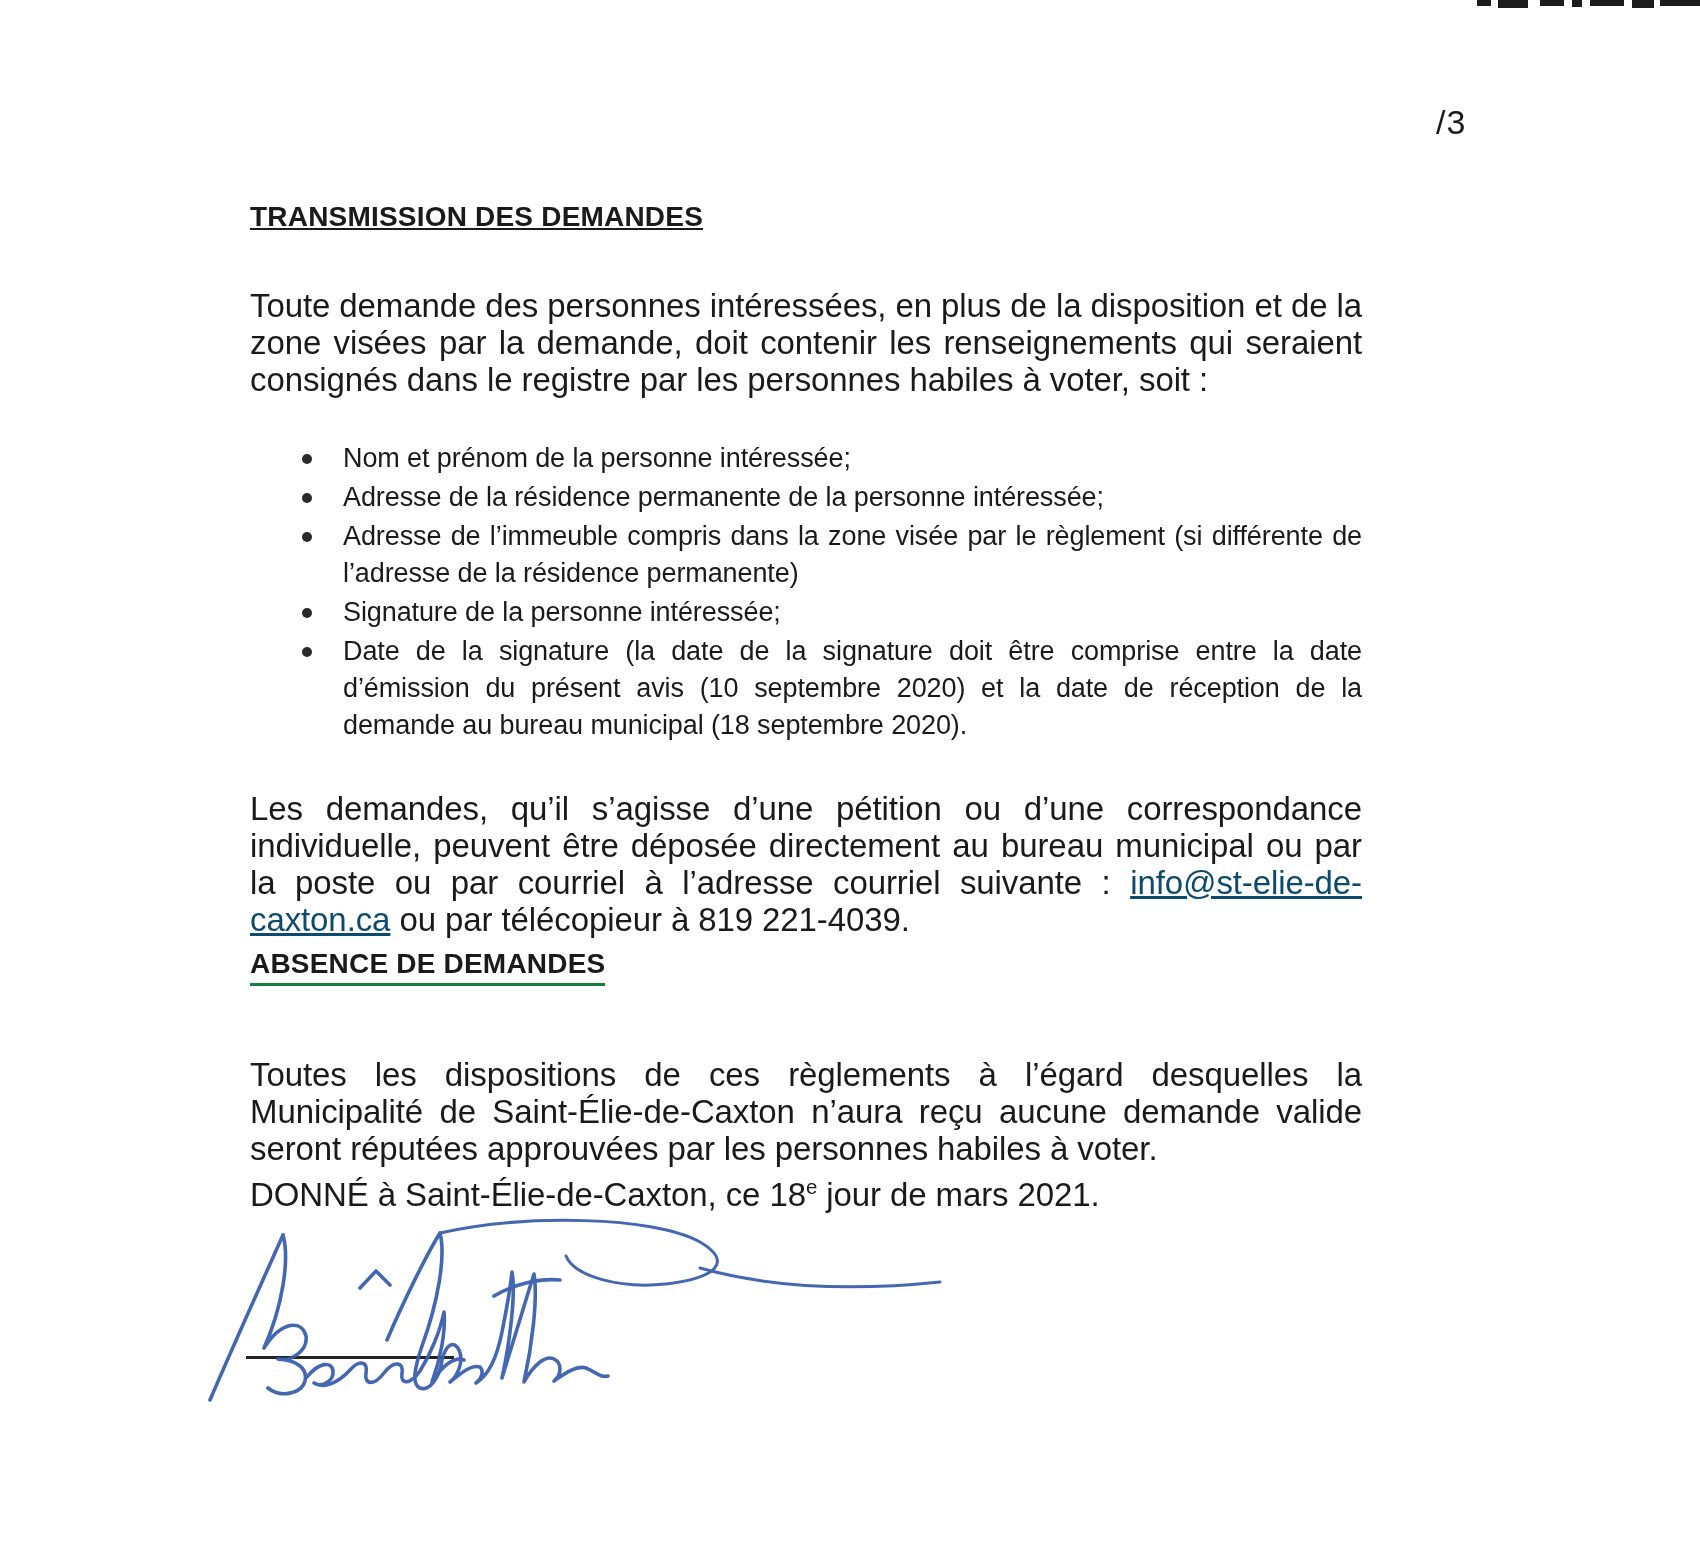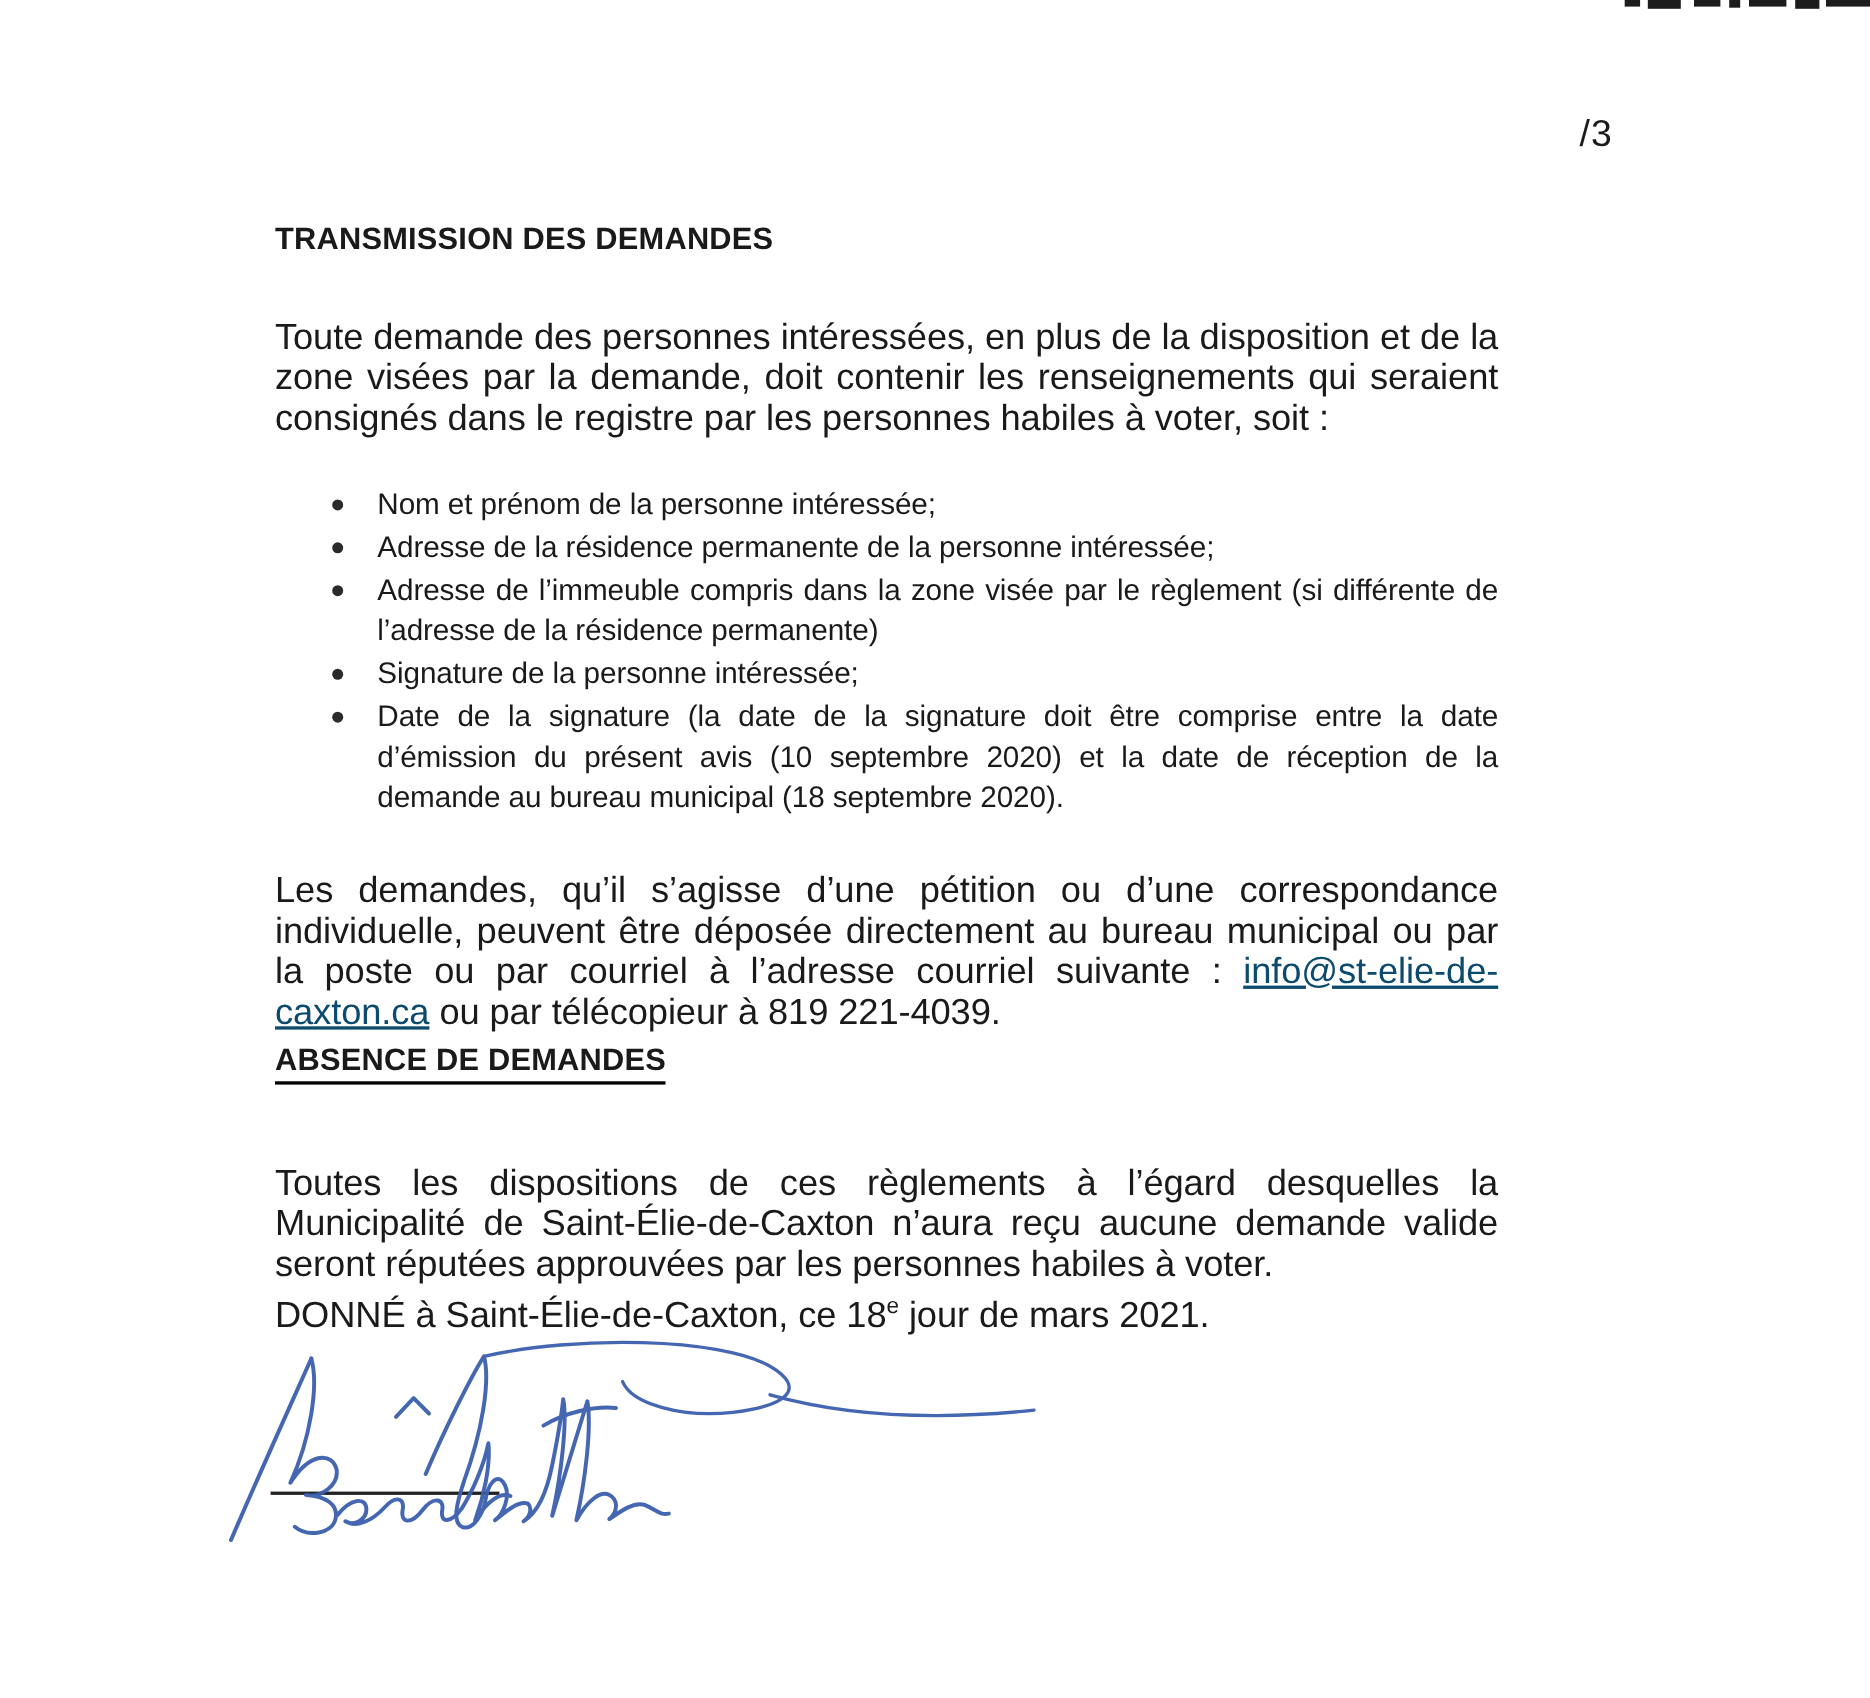--- a/index.html
+++ b/index.html
@@ -33,21 +33,21 @@
   }
   .content > * { position:absolute; left:0; width:1112px; margin:0; }
 
   .doc-heading {
     font-size:28px;
     font-weight:bold;
     letter-spacing:0.2px;
   }
   .doc-heading.underlined span {
     display:inline-block;
-    border-bottom:3px solid #000000;
+    border-bottom:3px solid #15803d;
     padding-bottom:3px;
   }
   .para {
     font-size:33px;
     line-height:37px;
     text-align:justify;
     letter-spacing:-0.1px;
   }
   .bullets {
     list-style:none;
@@ -99,21 +99,21 @@
     <span style="left:1572px;width:10px;height:7px;"></span>
     <span style="left:1590px;width:34px;height:6px;"></span>
     <span style="left:1632px;width:22px;height:8px;"></span>
     <span style="left:1660px;width:40px;height:6px;"></span>
   </div>
 
   <div class="page-number">/3</div>
 
   <div class="content">
 
-    <h1 class="doc-heading" style="top:201px;">TRANSMISSION DES DEMANDES</h1>
+    <h1 class="doc-heading" style="top:201px;text-decoration:underline;">TRANSMISSION DES DEMANDES</h1>
 
     <p class="para" style="top:287px;">Toute demande des personnes intéressées, en plus de la disposition et de la zone visées par la demande, doit contenir les renseignements qui seraient consignés dans le registre par les personnes habiles à voter, soit :</p>
 
     <ul class="bullets" style="top:440px;">
       <li><span class="dot"></span><span>Nom et prénom de la personne intéressée;</span></li>
       <li><span class="dot"></span><span>Adresse de la résidence permanente de la personne intéressée;</span></li>
       <li><span class="dot"></span><span>Adresse de l’immeuble compris dans la zone visée par le règlement (si différente de l’adresse de la résidence permanente)</span></li>
       <li><span class="dot"></span><span>Signature de la personne intéressée;</span></li>
       <li><span class="dot"></span><span>Date de la signature (la date de la signature doit être comprise entre la date d’émission du présent avis (10 septembre 2020) et la date de réception de la demande au bureau municipal (18 septembre 2020).</span></li>
     </ul>

